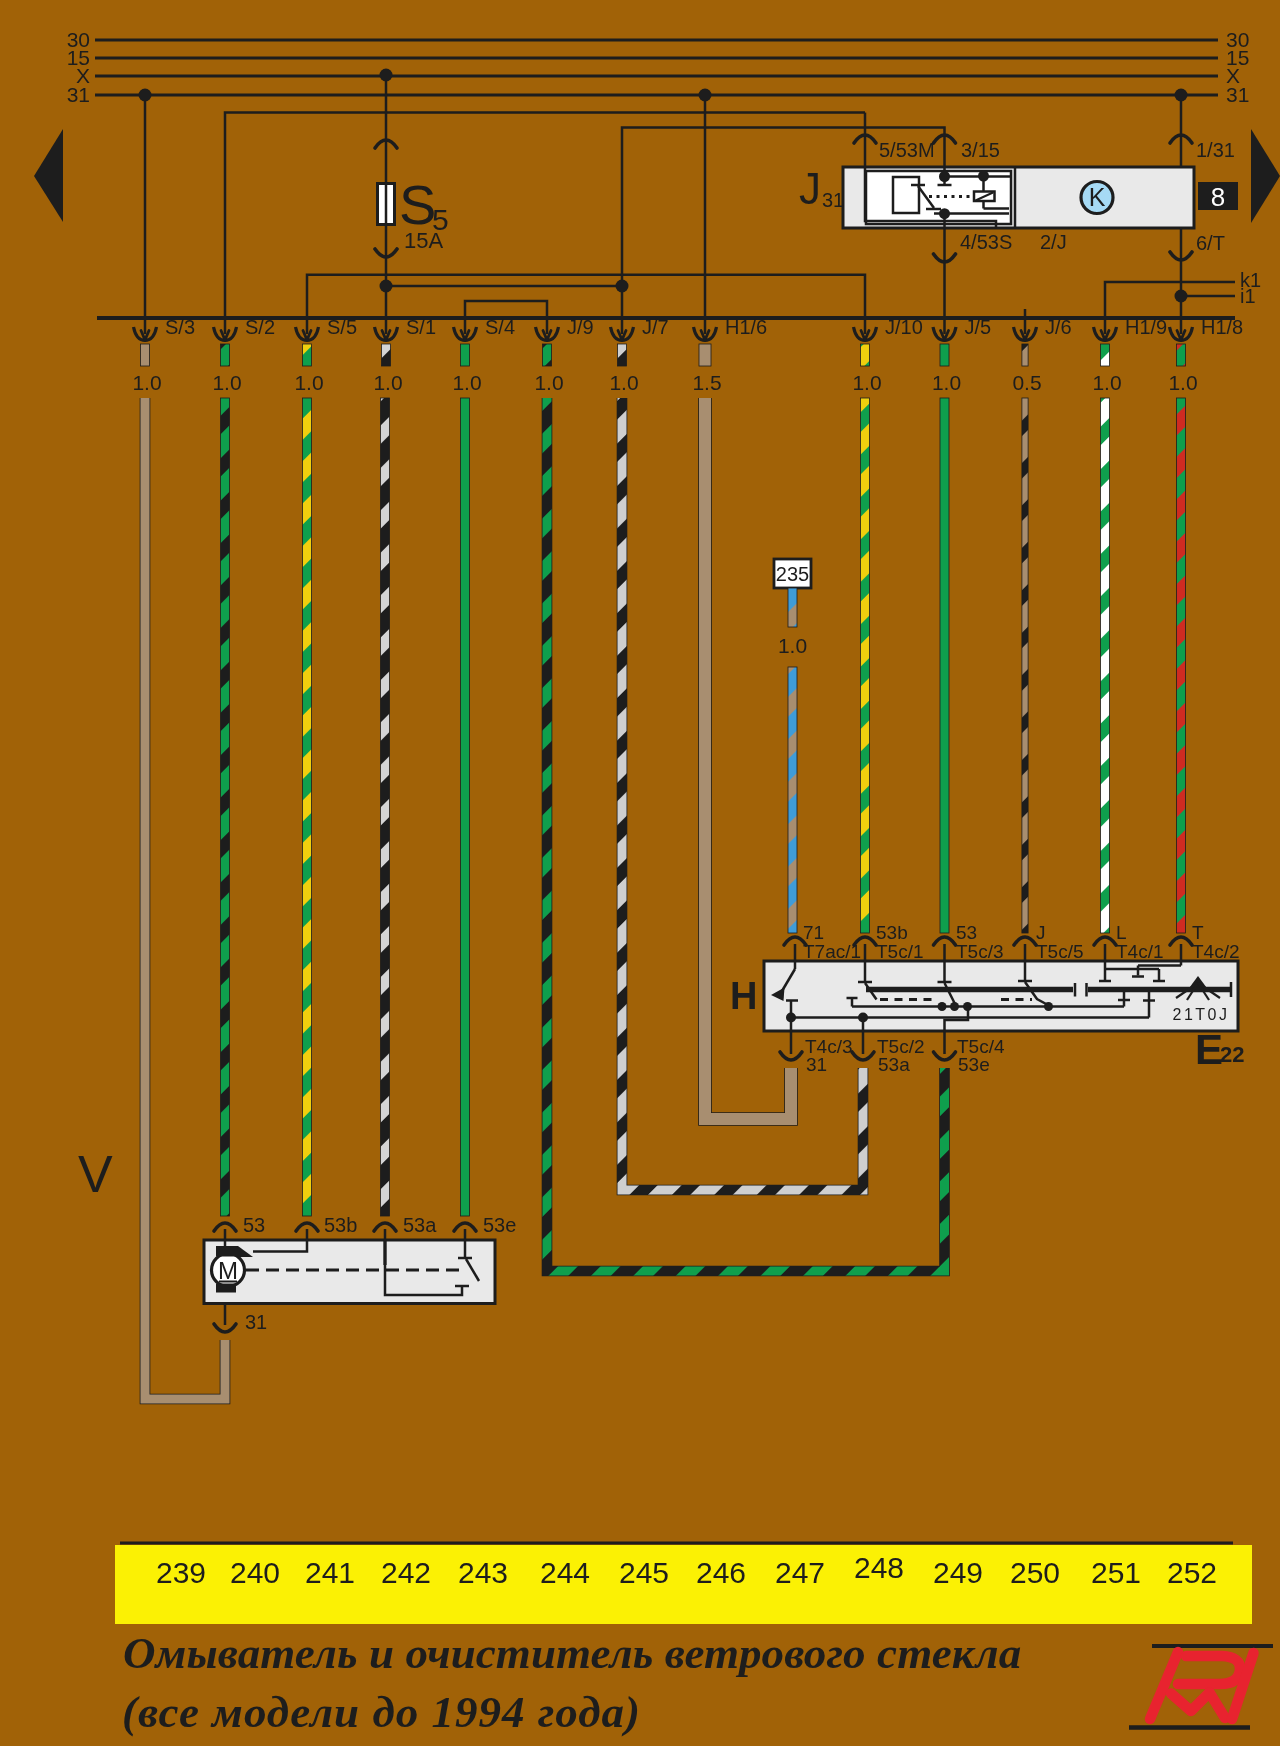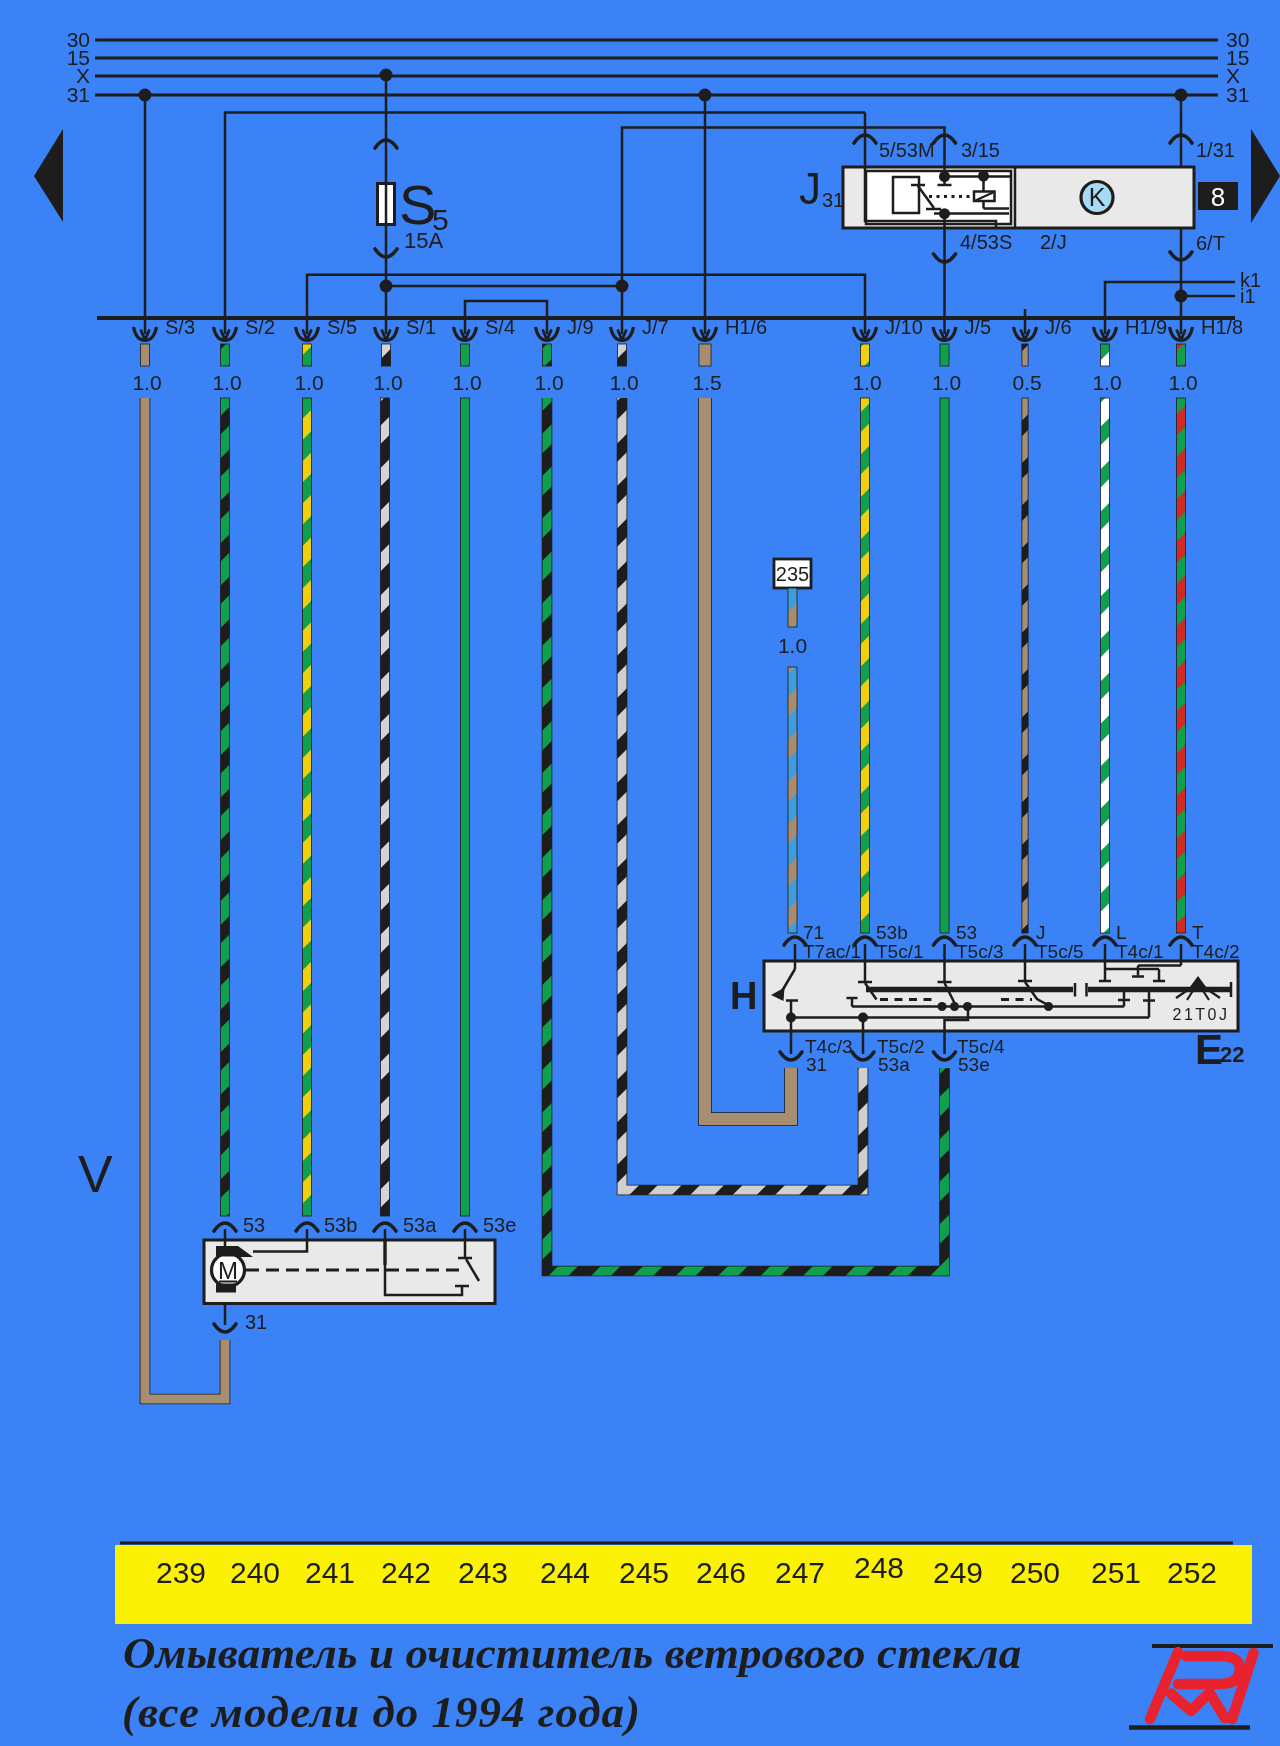--- a/index.html
+++ b/index.html
@@ -1,15 +1,15 @@
 <!DOCTYPE html>
 <html><head><meta charset="utf-8">
 <style>
 html,body{margin:0;padding:0;background:#fff;}
-#page{position:relative;width:1280px;height:1746px;background:#3b82f6;overflow:hidden;}
+#page{position:relative;width:1280px;height:1746px;background:#a16207;overflow:hidden;}
 </style></head><body>
 <div id="page">
 <svg width="1280" height="1746" viewBox="0 0 1280 1746" font-family="Liberation Sans, sans-serif">
 <defs>
 <pattern id="gb" width="30" height="30" patternUnits="userSpaceOnUse" patternTransform="rotate(-45)">
           <rect width="30" height="30" fill="#0f9f4d"></rect>
           <rect width="30" height="13" fill="#1d1d1d"></rect>
         </pattern>
 <pattern id="gy" width="30" height="30" patternUnits="userSpaceOnUse" patternTransform="rotate(-45)">
           <rect width="30" height="30" fill="#0f9f4d"></rect>

